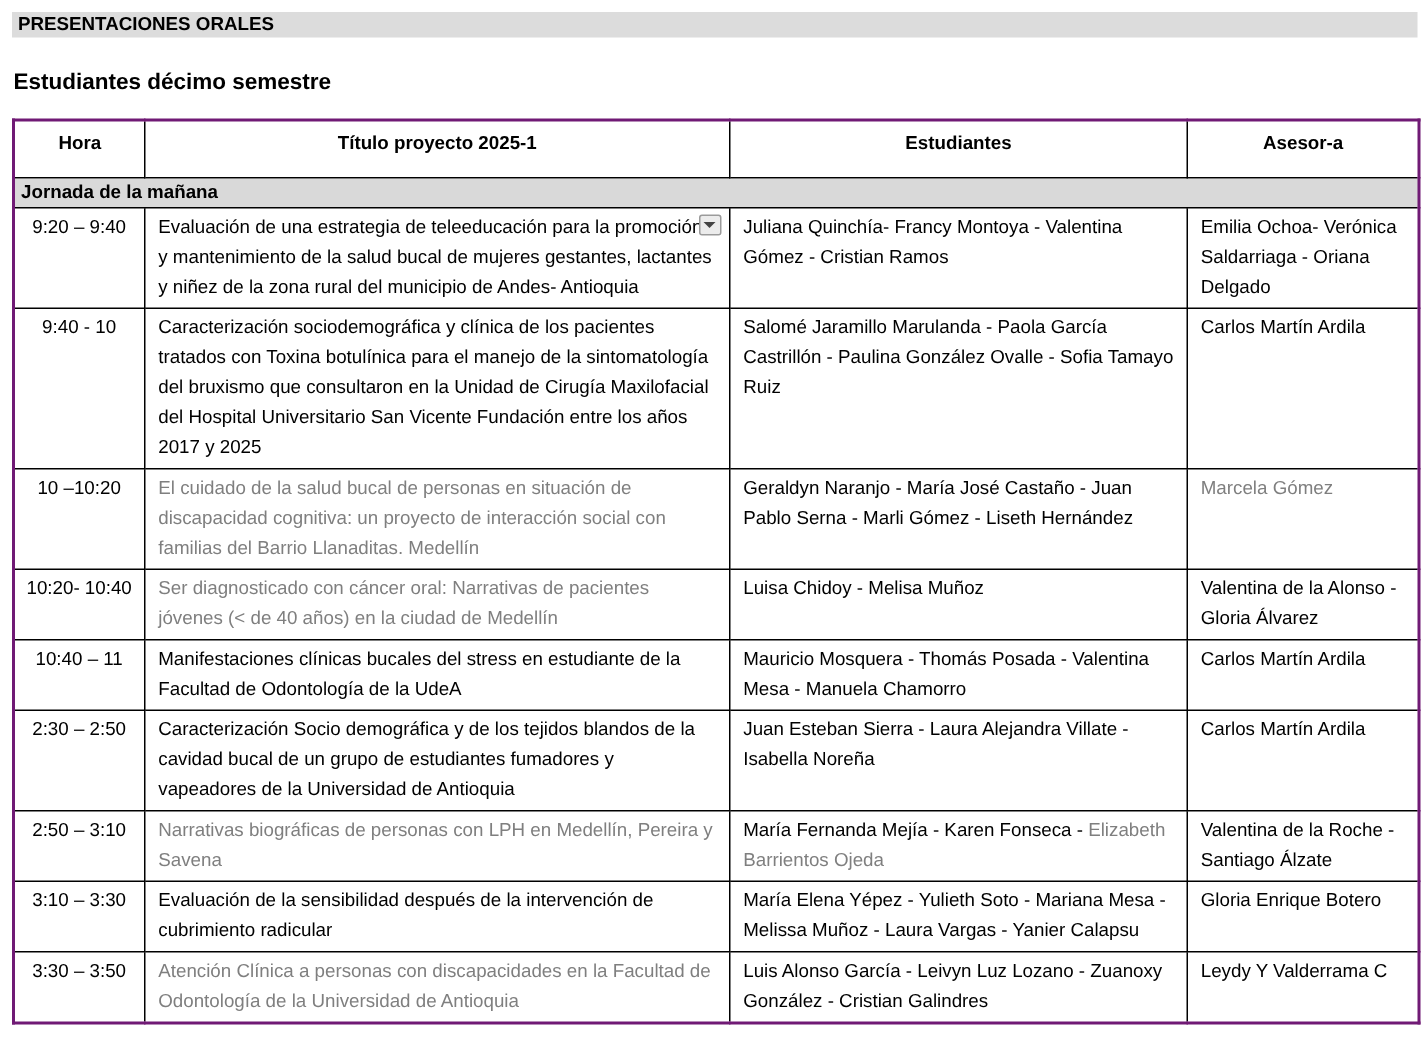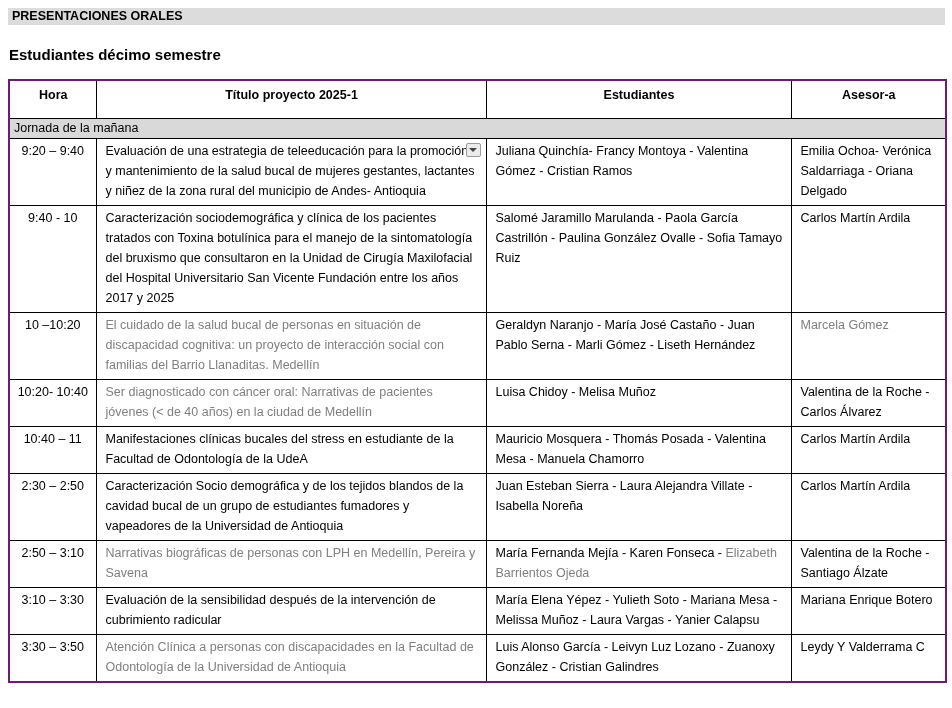--- a/index.html
+++ b/index.html
@@ -45,21 +45,21 @@
     overflow: hidden;
   }
   .schedule th {
     font-weight: bold;
     text-align: center;
     height: 38px;
     padding-top: 4px;
   }
   tr.section-row td {
     background: var(--section-bg, #d9d9d9);
-    font-weight: normal;
+    font-weight: bold;
     padding: 0 4px 1px 4px;
     height: 19px;
     line-height: 18px;
   }
   td.time-cell {
     font-weight: normal;
     text-align: center;
     padding: 2px 4px;
   }
   td.title-cell { position: relative; }
@@ -162,21 +162,21 @@
   <tr>
     <td class="time-cell">10:20- 10:40</td>
     <td class="title-cell">
       
       <span class="gray">Ser diagnosticado con cáncer oral: Narrativas de pacientes jóvenes (&lt; de 40 años) en la ciudad de Medellín</span>
     </td>
     <td>
       <span>Luisa Chidoy - Melisa Muñoz</span>
     </td>
     <td>
-      <span>Valentina de la Roche - Carlos Álvarez</span>
+      <span>Valentina de la Alonso - Gloria Álvarez</span>
     </td>
   </tr>
 
   <tr>
     <td class="time-cell">10:40 – 11</td>
     <td class="title-cell">
       
       <span>Manifestaciones clínicas bucales del stress en estudiante de la Facultad de Odontología de la UdeA</span>
     </td>
     <td>
@@ -219,21 +219,21 @@
   <tr>
     <td class="time-cell">3:10 – 3:30</td>
     <td class="title-cell">
       
       <span>Evaluación de la sensibilidad después de la intervención de cubrimiento radicular</span>
     </td>
     <td>
       <span>María Elena Yépez - Yulieth Soto - Mariana Mesa - Melissa Muñoz - Laura Vargas - Yanier Calapsu</span>
     </td>
     <td>
-      <span>Mariana Enrique Botero</span>
+      <span>Gloria Enrique Botero</span>
     </td>
   </tr>
 
   <tr>
     <td class="time-cell">3:30 – 3:50</td>
     <td class="title-cell">
       
       <span class="gray">Atención Clínica a personas con discapacidades en la Facultad de Odontología de la Universidad de Antioquia</span>
     </td>
     <td>

